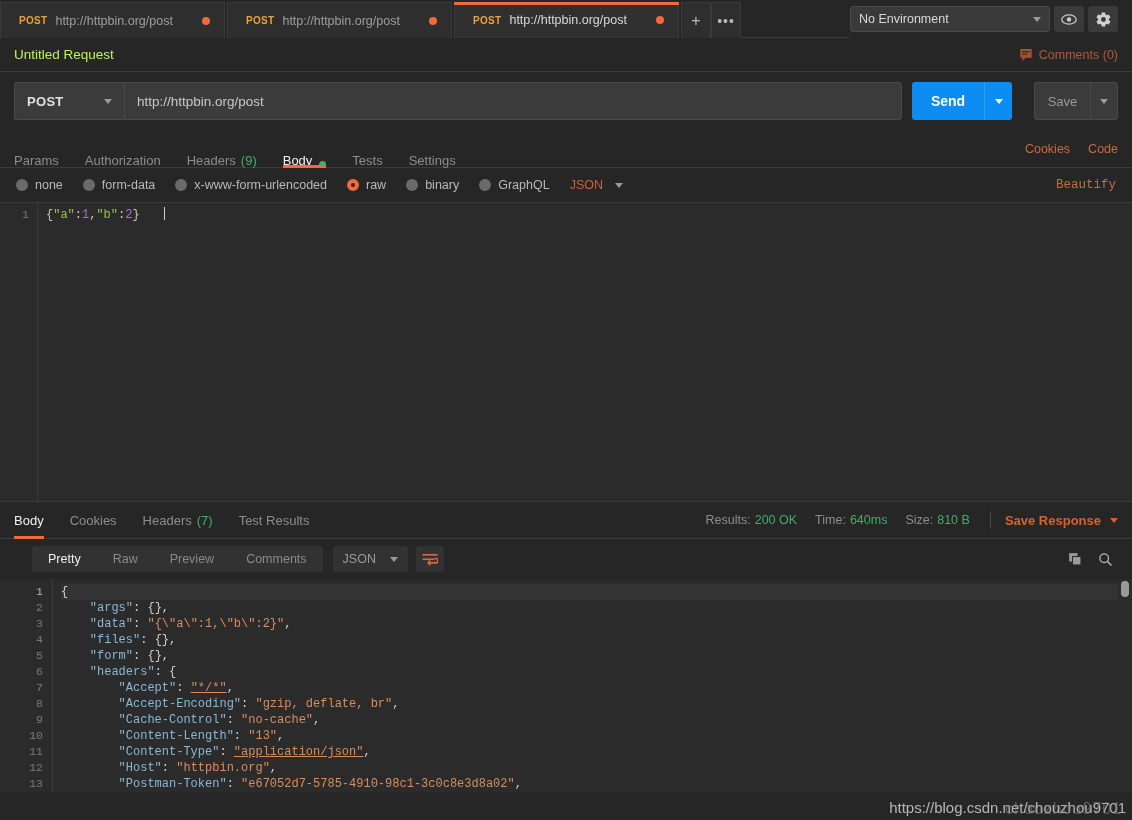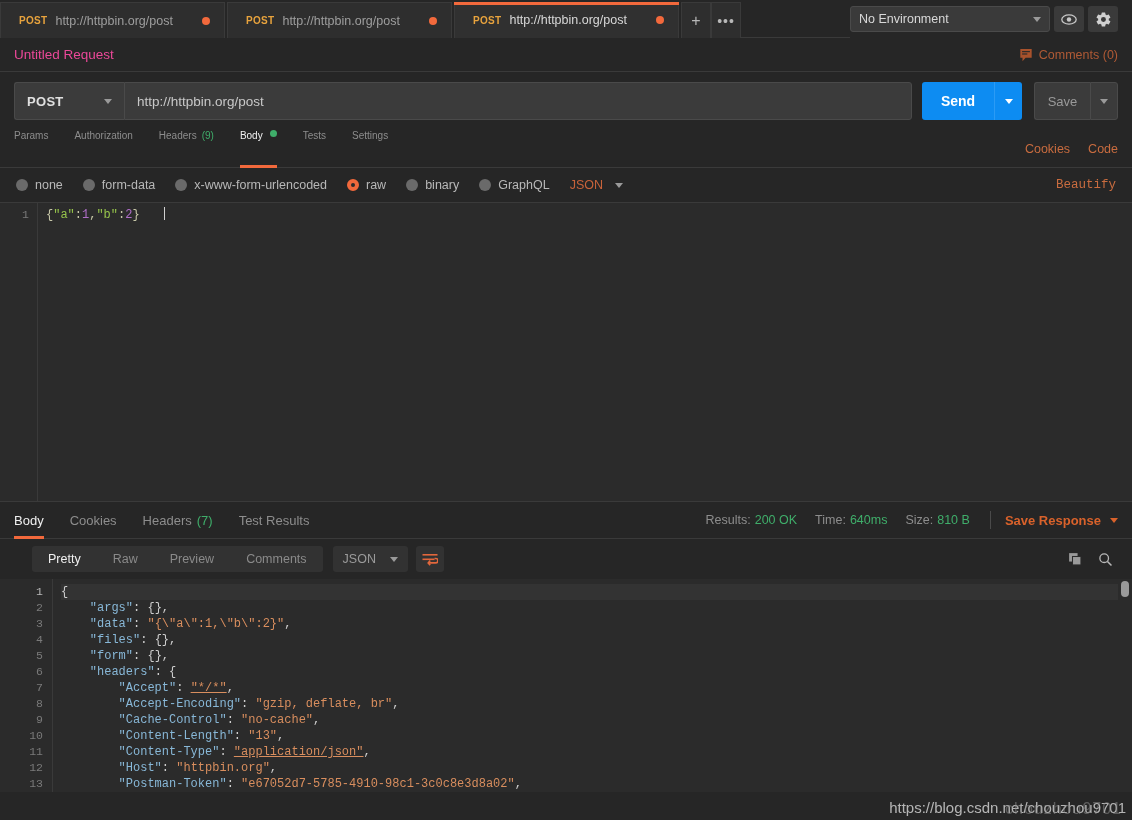--- a/index.html
+++ b/index.html
@@ -108,21 +108,21 @@
   }
 
   
   .req-title-row {
     height: 34px;
     display: flex; align-items: center;
     padding: 0 14px;
     border-bottom: 1px solid #3a3a3a;
     background: #262626;
   }
-  .req-title { font-size: 13.5px; color: #ec4899; flex: 1; }
+  .req-title { font-size: 13.5px; color: #bef264; flex: 1; }
   .comments {
     display: flex; align-items: center;
     color: #b05a35;
     font-size: 12.5px;
     cursor: pointer;
   }
   .comments svg { margin-right: 6px; }
 
   
   .url-row {
@@ -169,21 +169,21 @@
   }
   .send-caret {
     width: 28px; height: 38px;
     background: #0d8cf2;
     border-radius: 0 3px 3px 0;
     border-left: 1px solid #2b9bf5;
     display: flex; align-items: center; justify-content: center;
     cursor: pointer;
   }
   .send-caret .caret { border-top-color: #fff; }
-  .save-group { display: flex; margin-left: 12px; border-radius: 13px; }
+  .save-group { display: flex; margin-left: 22px; border-radius: 13px; }
   .save-btn {
     width: 56px; height: 38px;
     background: #3b3b3b;
     border: 1px solid #4a4a4a;
     border-right: none;
     border-radius: 3px 0 0 3px;
     color: #9a9a9a;
     font-size: 13px;
     cursor: pointer;
     font-family: "Liberation Sans", sans-serif;
@@ -201,23 +201,23 @@
   .req-tabs-row {
     height: 38px;
     display: flex; align-items: center;
     padding: 0 14px;
     border-bottom: 1px solid #3a3a3a;
     background: #262626;
   }
   .req-tab {
     position: relative;
     height: 38px;
-    display: flex; align-items: flex-start;
+    display: flex; align-items: flex-end;
     margin-right: 26px;
-    font-size: 10px;
+    font-size: 13px;
     color: #8d8d8d;
     cursor: pointer;
     white-space: nowrap;
   }
   .req-tab.active { color: #f0f0f0; }
   .req-tab.active:after {
     content: "";
     position: absolute;
     left: 0; right: 0; bottom: 0;
     height: 3px;

